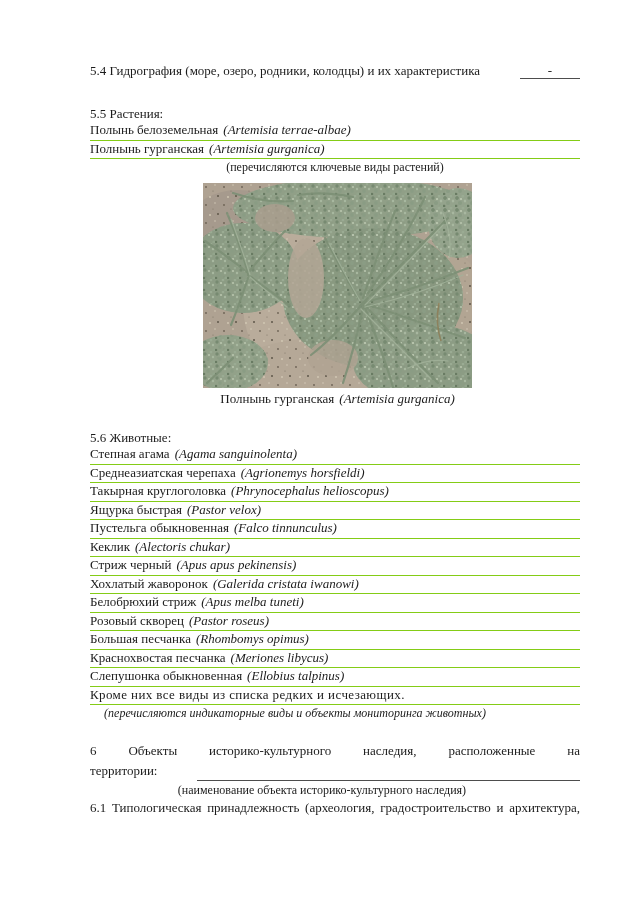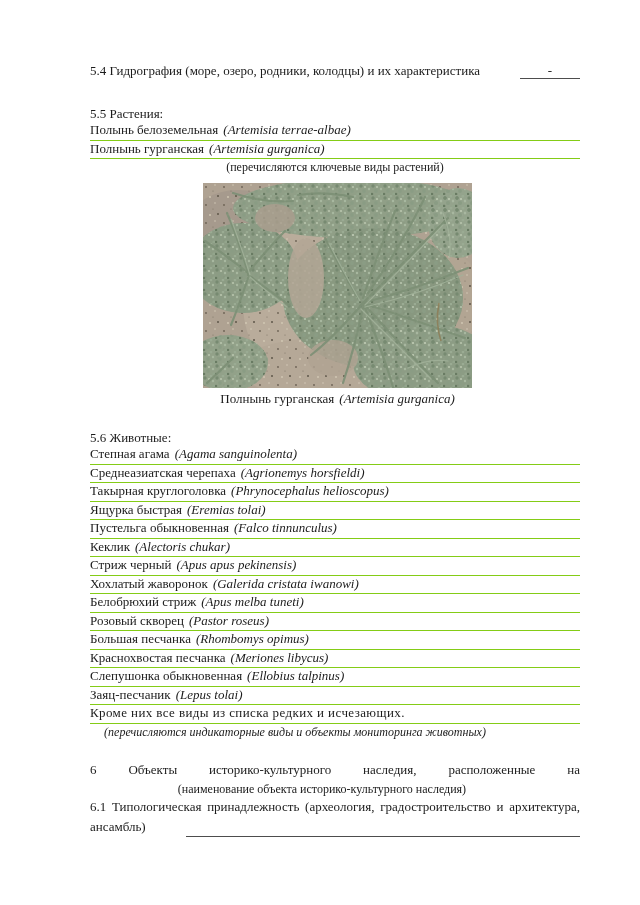--- a/index.html
+++ b/index.html
@@ -161,39 +161,38 @@
       <div class="caption">
         <span>Полнынь гурганская</span><span class="latin">(Artemisia gurganica)</span>
       </div>
     </div>
 
     <div class="heading" style="margin-top:22px;">5.6 Животные:</div>
 
     <div class="entry-row"><span>Степная агама</span><span class="latin">(Agama sanguinolenta)</span></div>
     <div class="entry-row"><span>Среднеазиатская черепаха</span><span class="latin">(Agrionemys horsfieldi)</span></div>
     <div class="entry-row"><span>Такырная круглоголовка</span><span class="latin">(Phrynocephalus helioscopus)</span></div>
-    <div class="entry-row"><span>Ящурка быстрая</span><span class="latin">(Eremias tolai)</span></div>
+    <div class="entry-row"><span>Ящурка быстрая</span><span class="latin">(Pastor velox)</span></div>
     <div class="entry-row"><span>Пустельга обыкновенная</span><span class="latin">(Falco tinnunculus)</span></div>
     <div class="entry-row"><span>Кеклик</span><span class="latin">(Alectoris chukar)</span></div>
     <div class="entry-row"><span>Стриж черный</span><span class="latin">(Apus apus pekinensis)</span></div>
     <div class="entry-row"><span>Хохлатый жаворонок</span><span class="latin">(Galerida cristata iwanowi)</span></div>
     <div class="entry-row"><span>Белобрюхий стриж</span><span class="latin">(Apus melba tuneti)</span></div>
     <div class="entry-row"><span>Розовый скворец</span><span class="latin">(Pastor roseus)</span></div>
     <div class="entry-row"><span>Большая песчанка</span><span class="latin">(Rhombomys opimus)</span></div>
     <div class="entry-row"><span>Краснохвостая песчанка</span><span class="latin">(Meriones libycus)</span></div>
     <div class="entry-row"><span>Слепушонка обыкновенная</span><span class="latin">(Ellobius talpinus)</span></div>
-    <div class="entry-row"><span>Заяц-песчаник</span><span class="latin">(Lepus tolai)</span></div>
 
     <div class="entry-row footer-row">Кроме них все виды из списка редких и исчезающих.</div>
     <div class="note note-animals">(перечисляются индикаторные виды и объекты мониторинга животных)</div>
 
     <div class="heritage">
       <div class="justify-line">6 Объекты историко-культурного наследия, расположенные на</div>
+      <div class="blank-row j2">
+        <span class="lbl">территории:</span>
+        <span class="blank"></span>
+      </div>
       <div class="note note-heritage">(наименование объекта историко-культурного наследия)</div>
       <div class="justify-line">6.1 Типологическая принадлежность (археология, градостроительство и архитектура,</div>
-      <div class="blank-row j2">
-        <span class="lbl">ансамбль)</span>
-        <span class="blank"></span>
-      </div>
     </div>
 
   </div>
 </div>
 
 </body></html>

